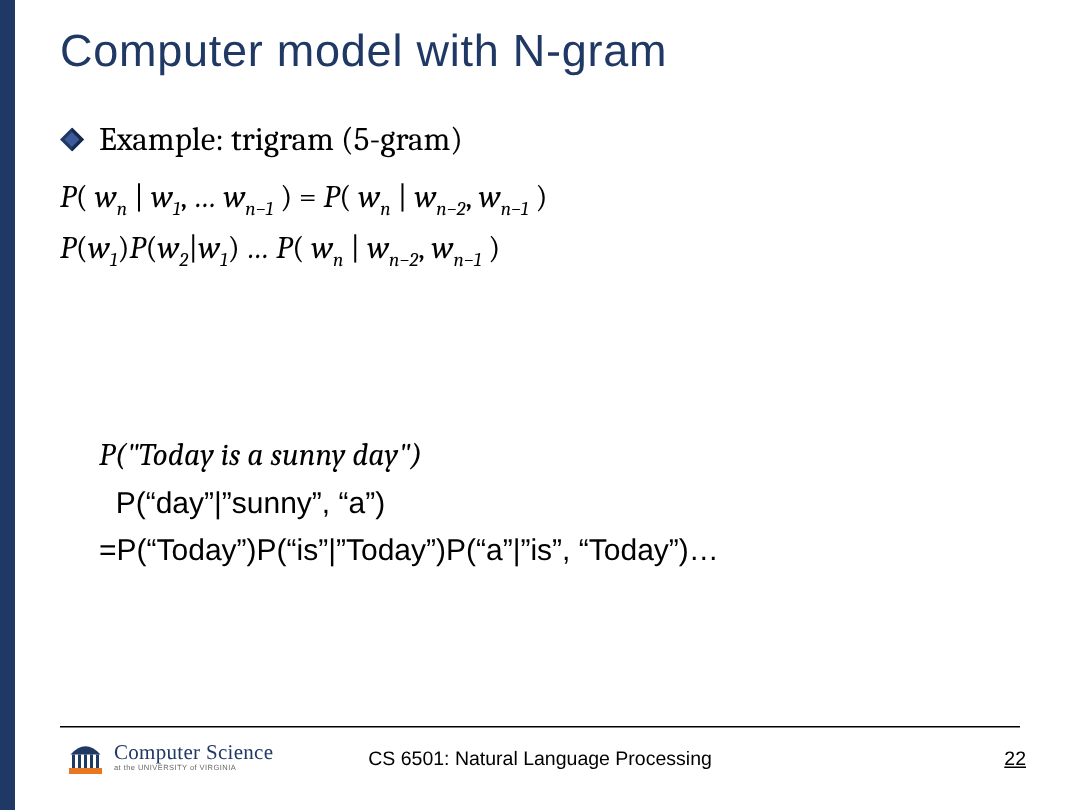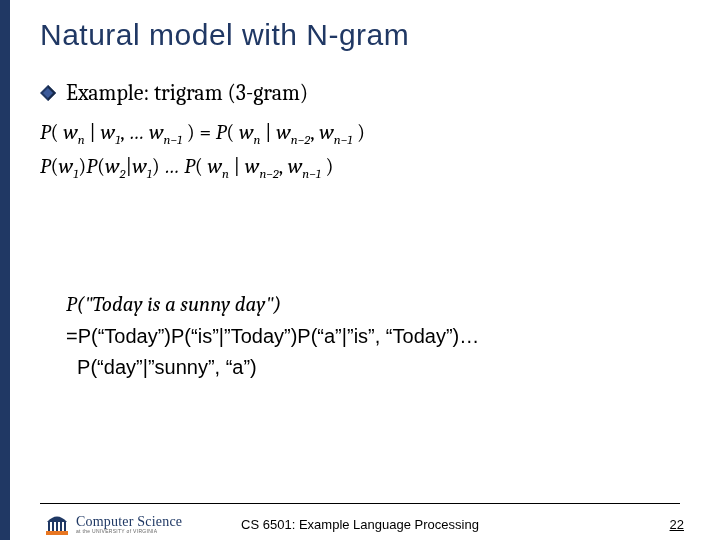--- a/index.html
+++ b/index.html
@@ -69,21 +69,21 @@
     font-family: Cambria, "Times New Roman", serif;
     font-size: 21px;
     line-height: 1.55;
     margin-left: 26px;
   }
   .block2-lines .line1 { font-style: italic; }
   .block2-lines .line23 { font-style: normal; font-family: Verdana, Geneva, sans-serif; font-size: 20px; }
   .footer {
     position: absolute;
     left: 0; bottom: 0;
-    width: 720px; height: 37px;
+    width: 720px; height: 56px;
   }
   .footer-line {
     position: absolute;
     left: 40px; top: 0;
     width: 640px; height: 1px;
     background: #000;
   }
   .logo {
     position: absolute;
     left: 44px; top: 8px;
@@ -127,49 +127,49 @@
     font-size: 13px;
     color: #000;
     text-decoration: underline;
   }
 </style>
 </head>
 <body>
 
 <div class="left-bar"></div>
 
-<div class="title">Natural model with N-gram</div>
+<div class="title">Computer model with N-gram</div>
 
 <div class="content">
   <div class="bullet-row">
     <svg class="bullet-icon" viewBox="0 0 16 16">
       <polygon points="8,0 16,8 8,16 0,8" fill="#203864"></polygon>
       <polygon points="8,0 16,8 8,16" fill="#16294a"></polygon>
       <polygon points="8,3 13,8 8,13 3,8" fill="#3b5a9a"></polygon>
     </svg>
-    <div class="bullet-text">Example: trigram (3-gram)</div>
+    <div class="bullet-text">Example: trigram (5-gram)</div>
   </div>
   <div class="math">
     <span>P<span class="upright">(</span> w<span class="sub">n</span> <span class="upright">|</span> w<span class="sub">1</span><span class="upright">,</span> … w<span class="sub">n−1</span> <span class="upright">)</span></span>
     <span> <span class="upright">=</span> P<span class="upright">(</span> w<span class="sub">n</span> <span class="upright">|</span> w<span class="sub">n−2</span><span class="upright">,</span> w<span class="sub">n−1</span> <span class="upright">)</span></span>
   </div>
   <div class="math">
     P<span class="upright">(</span>w<span class="sub">1</span><span class="upright">)</span>P<span class="upright">(</span>w<span class="sub">2</span><span class="upright">|</span>w<span class="sub">1</span><span class="upright">)</span> … P<span class="upright">(</span> w<span class="sub">n</span> <span class="upright">|</span> w<span class="sub">n−2</span><span class="upright">,</span> w<span class="sub">n−1</span> <span class="upright">)</span>
   </div>
 </div>
 
 <div class="block2">
   <div class="bullet-row">
     <svg class="bullet-icon" viewBox="0 0 16 16">
       <polygon points="8,0 16,8 8,16 0,8" fill="#203864"></polygon>
     </svg>
     <div class="block2-lines" style="margin-left:0">
       <div class="line1">P<span class="upright">(</span><span class="upright">"</span>Today is a sunny day<span class="upright">"</span><span class="upright">)</span></div>
+      <div class="line23">&nbsp;&nbsp;P(“day”|”sunny”, “a”)</div>
       <div class="line23">=P(“Today”)P(“is”|”Today”)P(“a”|”is”, “Today”)…</div>
-      <div class="line23">&nbsp;&nbsp;P(“day”|”sunny”, “a”)</div>
     </div>
   </div>
 </div>
 
 <div class="footer">
   <div class="footer-line"></div>
   <div class="logo">
     <svg class="logo-mark" viewBox="0 0 26 26">
       <rect x="2" y="20" width="22" height="4" fill="#e87722"></rect>
       <rect x="4" y="11" width="2" height="9" fill="#1f3864"></rect>
@@ -177,15 +177,15 @@
       <rect x="12" y="11" width="2" height="9" fill="#1f3864"></rect>
       <rect x="16" y="11" width="2" height="9" fill="#1f3864"></rect>
       <rect x="20" y="11" width="2" height="9" fill="#1f3864"></rect>
       <path d="M3 11 Q13 0 23 11 Z" fill="#1f3864"></path>
     </svg>
     <div class="logo-text">
       <span class="logo-main">Computer Science</span>
       <span class="logo-sub">at the UNIVERSITY of VIRGINIA</span>
     </div>
   </div>
-  <div class="footer-center">CS 6501: Example Language Processing</div>
+  <div class="footer-center">CS 6501: Natural Language Processing</div>
   <div class="footer-pagenum">22</div>
 </div>
 
 </body></html>

